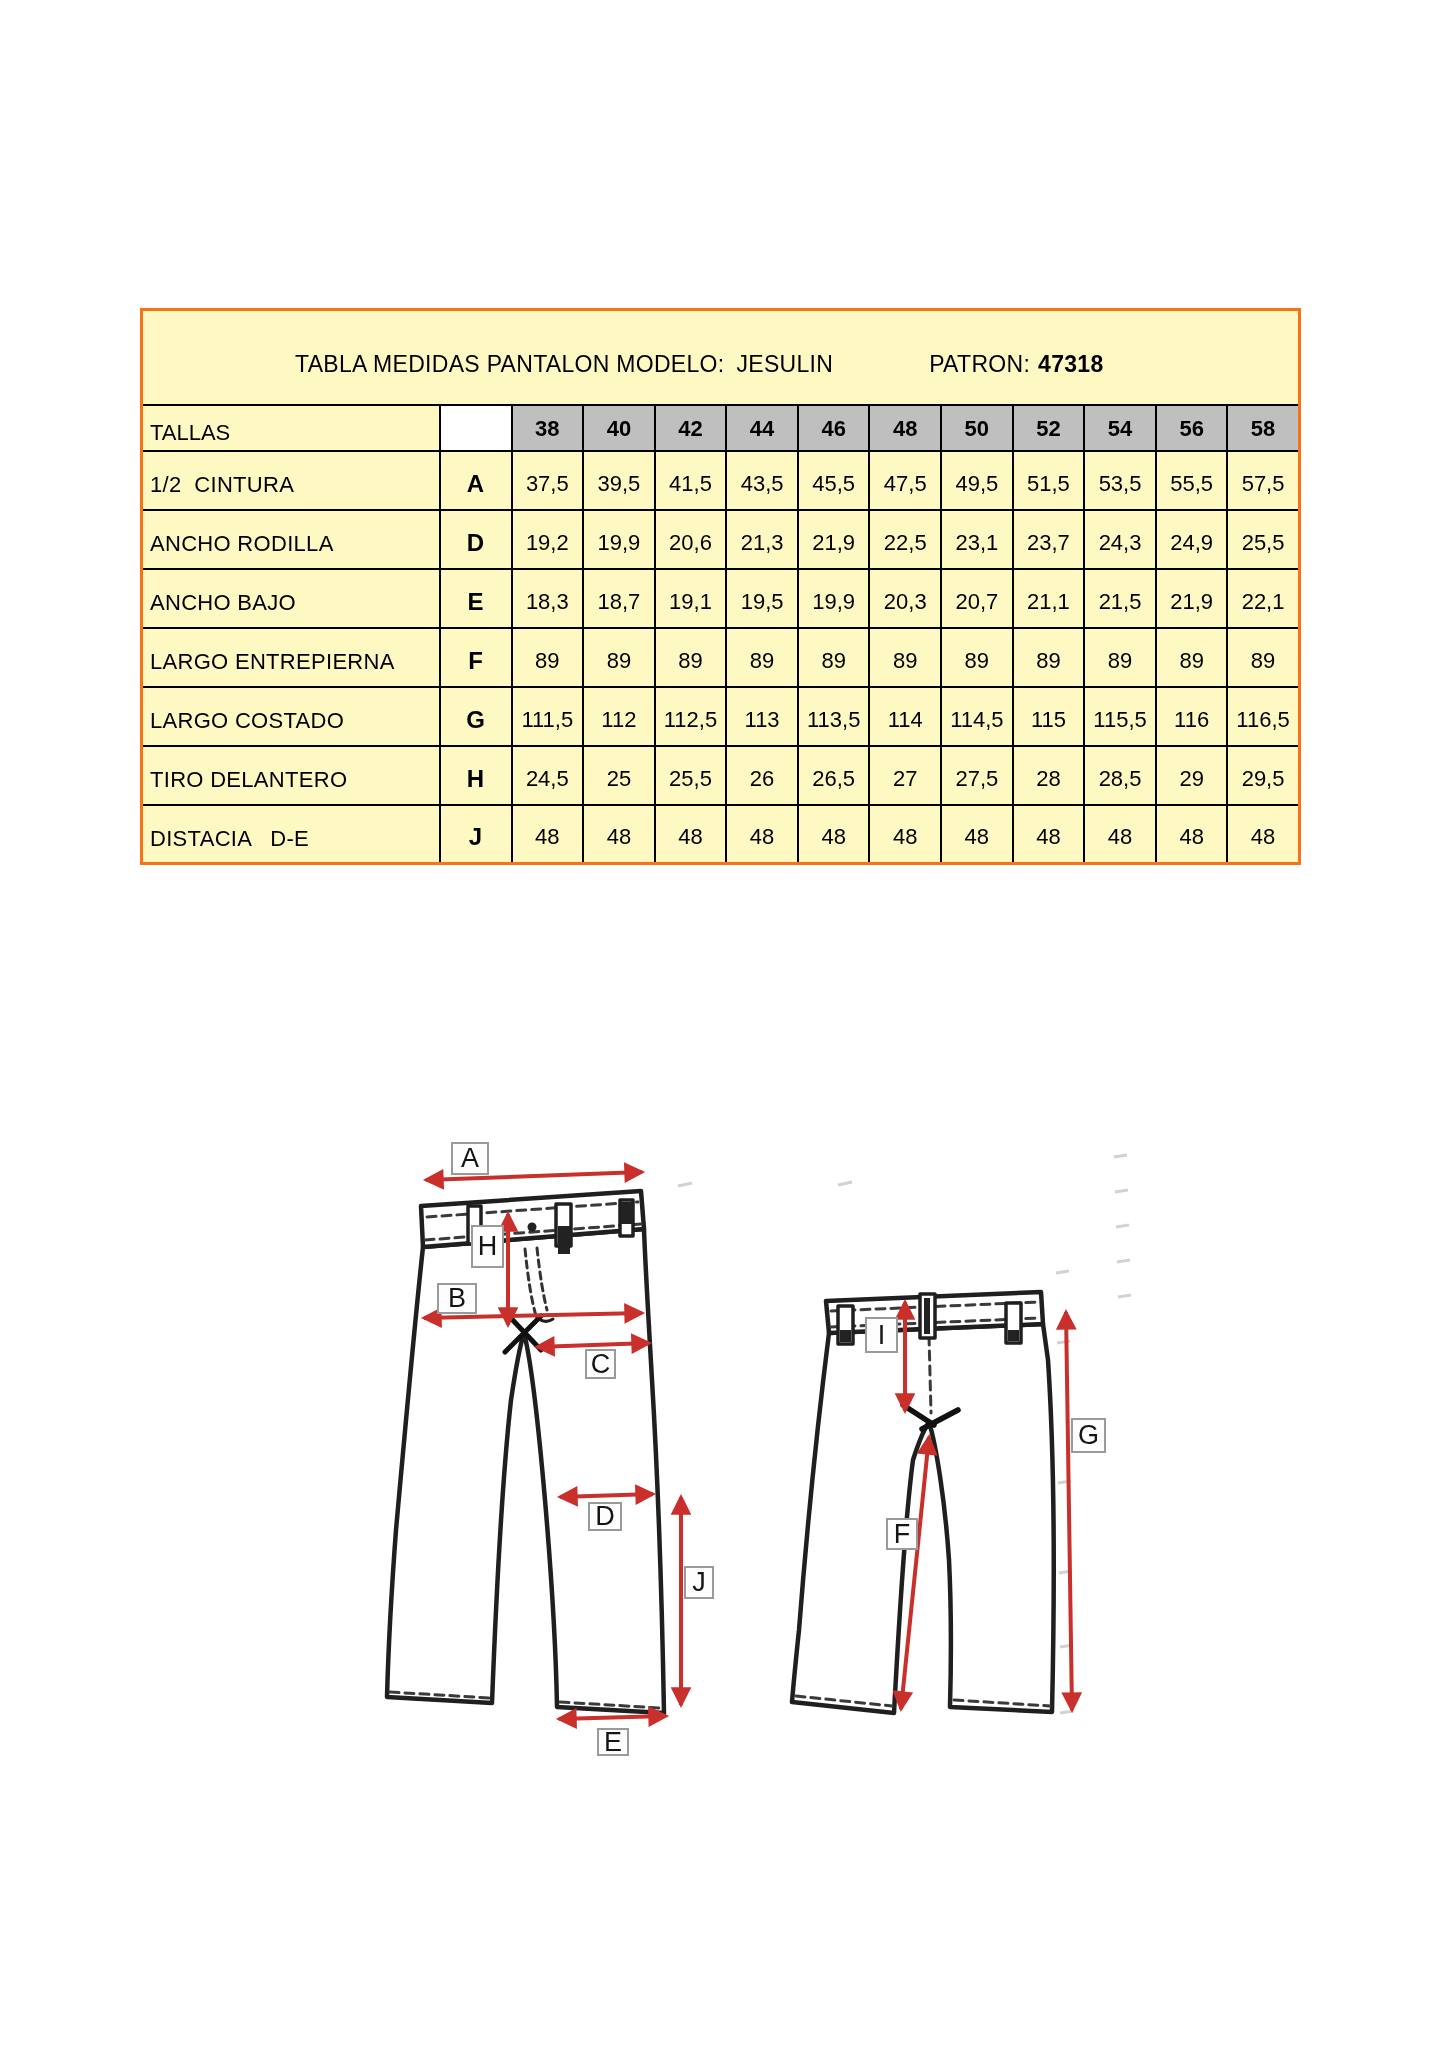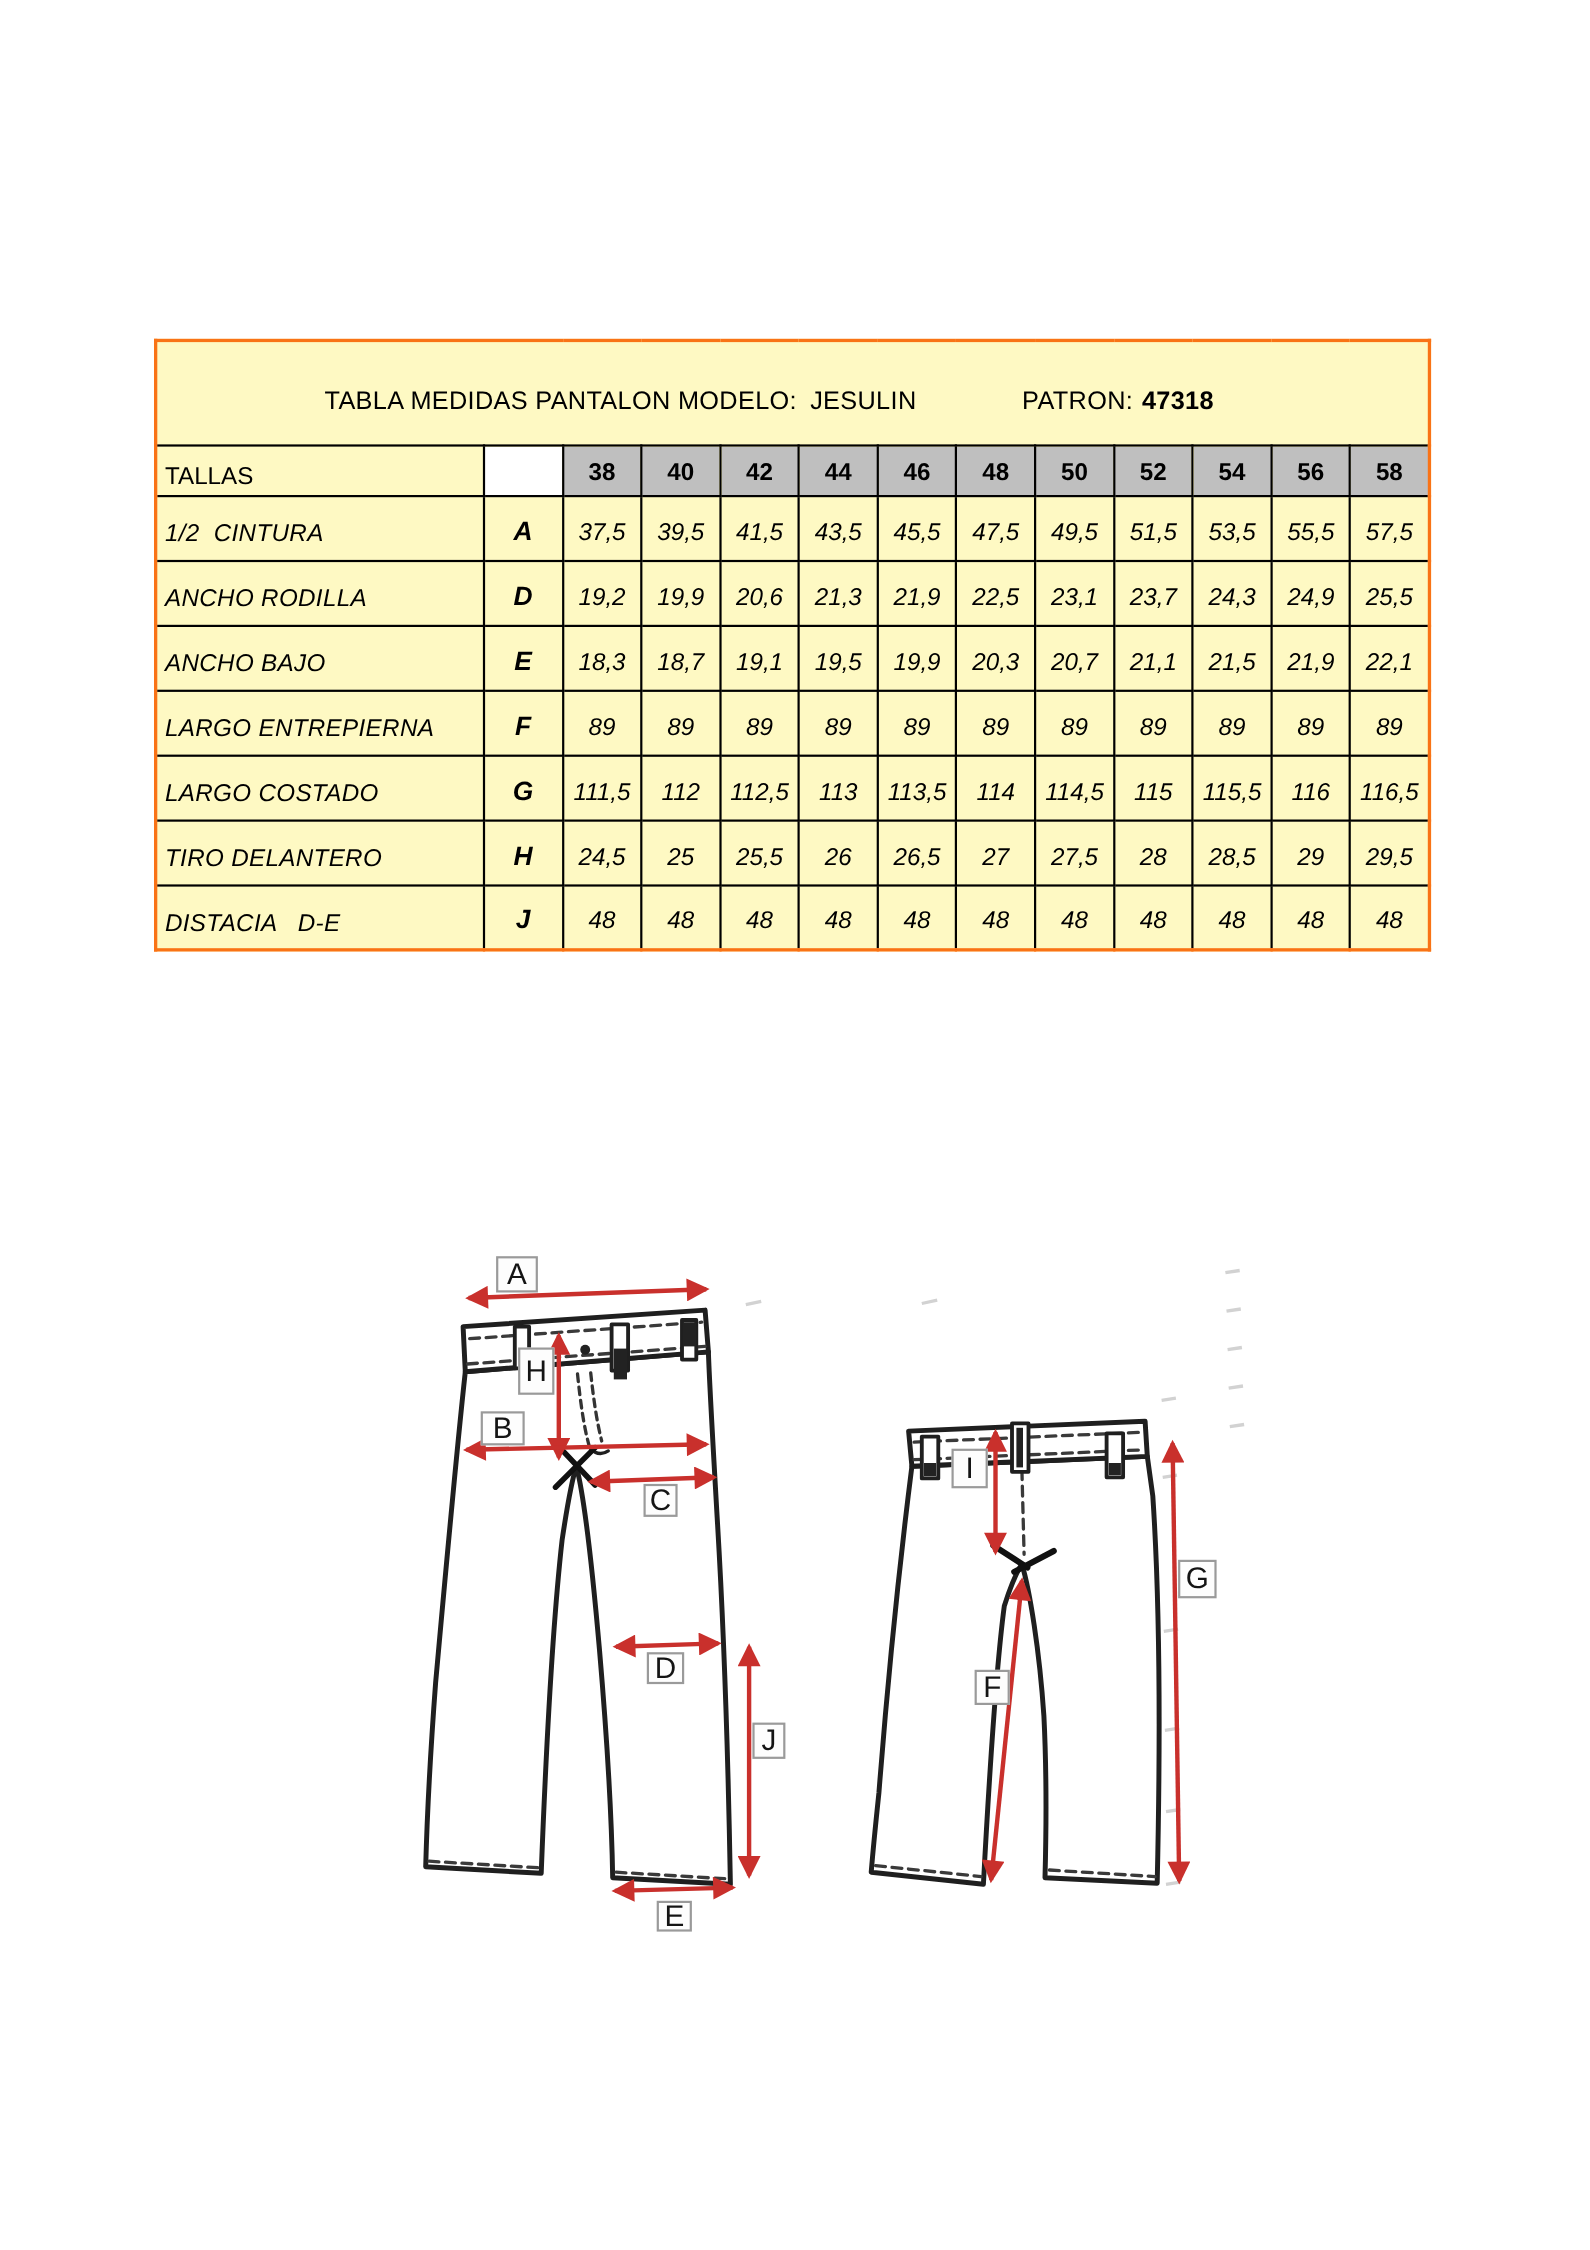--- a/index.html
+++ b/index.html
@@ -10,21 +10,21 @@
   
   .measure-table{
     position:absolute;left:140px;top:268px;width:1158px;
     border-collapse:collapse;table-layout:fixed;background:#fef9c3;
     border:3px solid #f97316;
     margin-top:40px;
   }
   .measure-table td{border:2.5px solid #000;overflow:hidden;}
   tr.row-title{height:95px;}
   tr.row-head{height:46px;}
-  .tbody-rows tr{height:59px;font-style:italic;}
+  .tbody-rows tr{height:59px;}
   .title-cell{padding:14px 0 0 152px;}
   .title-flex{display:flex;align-items:center;font-size:23px;letter-spacing:.3px;white-space:pre;}
   .model-name{margin-left:12px;}
   .patron-label{margin-left:96px;}
   .patron-value{font-weight:bold;margin-left:8px;}
   .tallas-cell{font-size:22px;padding:10px 0 0 7px;white-space:pre;}
   .corner-cell{background:#fff;}
   .size-h{
     background:#bfbfbf;font-weight:bold;font-size:22px;text-align:center;
     padding-top:4px;

